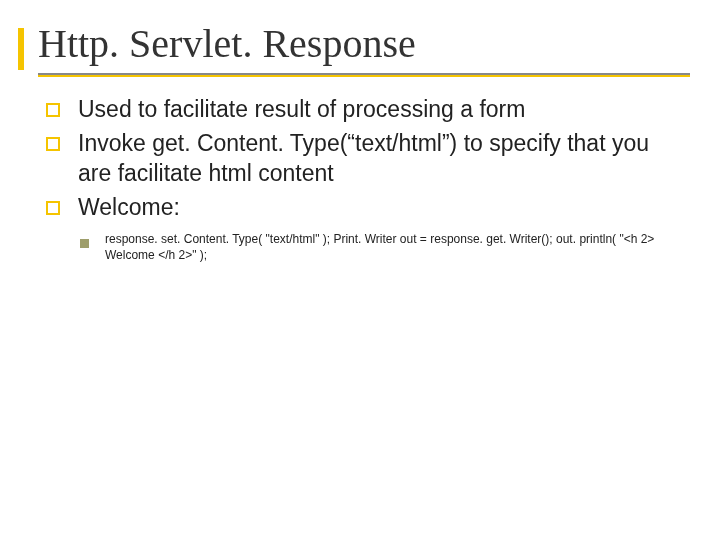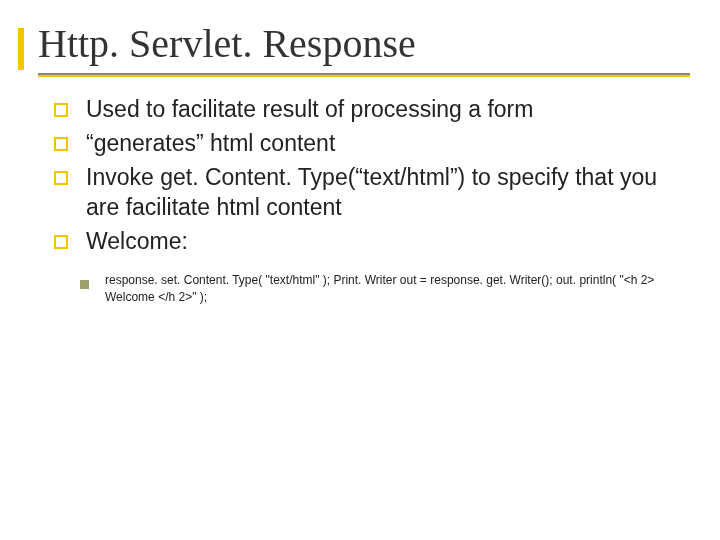--- a/index.html
+++ b/index.html
@@ -36,21 +36,21 @@
   .accent-bar {
     position: absolute;
     left: 18px;
     top: 28px;
     width: 6px;
     height: 42px;
     background: #f5c400;
   }
   ul.bullets {
     list-style: none;
-    margin: 16px;
+    margin: 8px;
     padding: 0 8px 0 8px;
   }
   ul.bullets > li {
     display: flex;
     align-items: flex-start;
     margin-bottom: 4px;
     font-size: 23px;
     line-height: 1.3;
     color: #222;
   }
@@ -92,24 +92,20 @@
   <h1 class="title">Http. Servlet. Response</h1>
   <div class="rule"></div>
 
   <ul class="bullets">
     <li>
       <span class="sq"></span>
       <span>Used to facilitate result of processing a form</span>
     </li>
     <li>
       <span class="sq"></span>
-      <span>“generates” html content</span>
-    </li>
-    <li>
-      <span class="sq"></span>
       <span>Invoke get. Content. Type(“text/html”) to specify that you are facilitate html content</span>
     </li>
     <li>
       <span class="sq"></span>
       <span>Welcome:</span>
     </li>
   </ul>
 
   <ul class="sub">
     <li>

